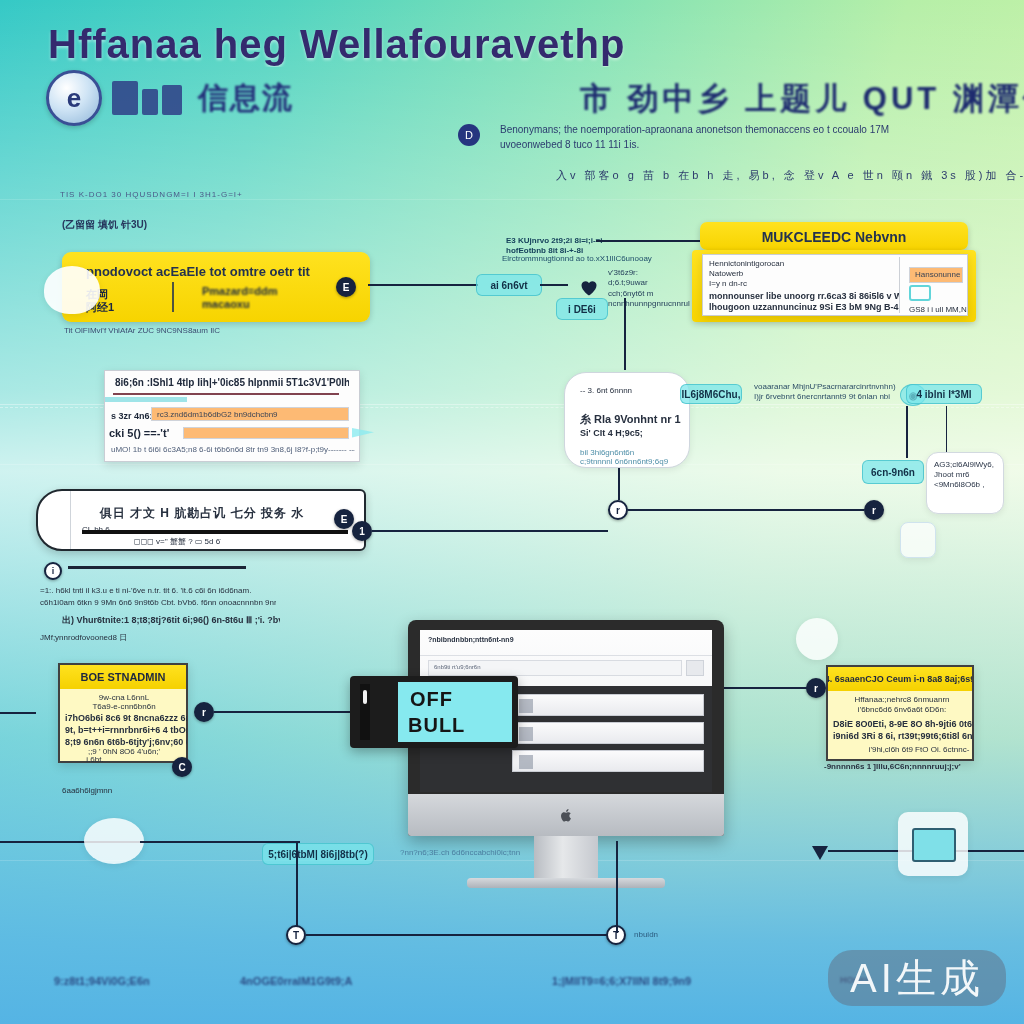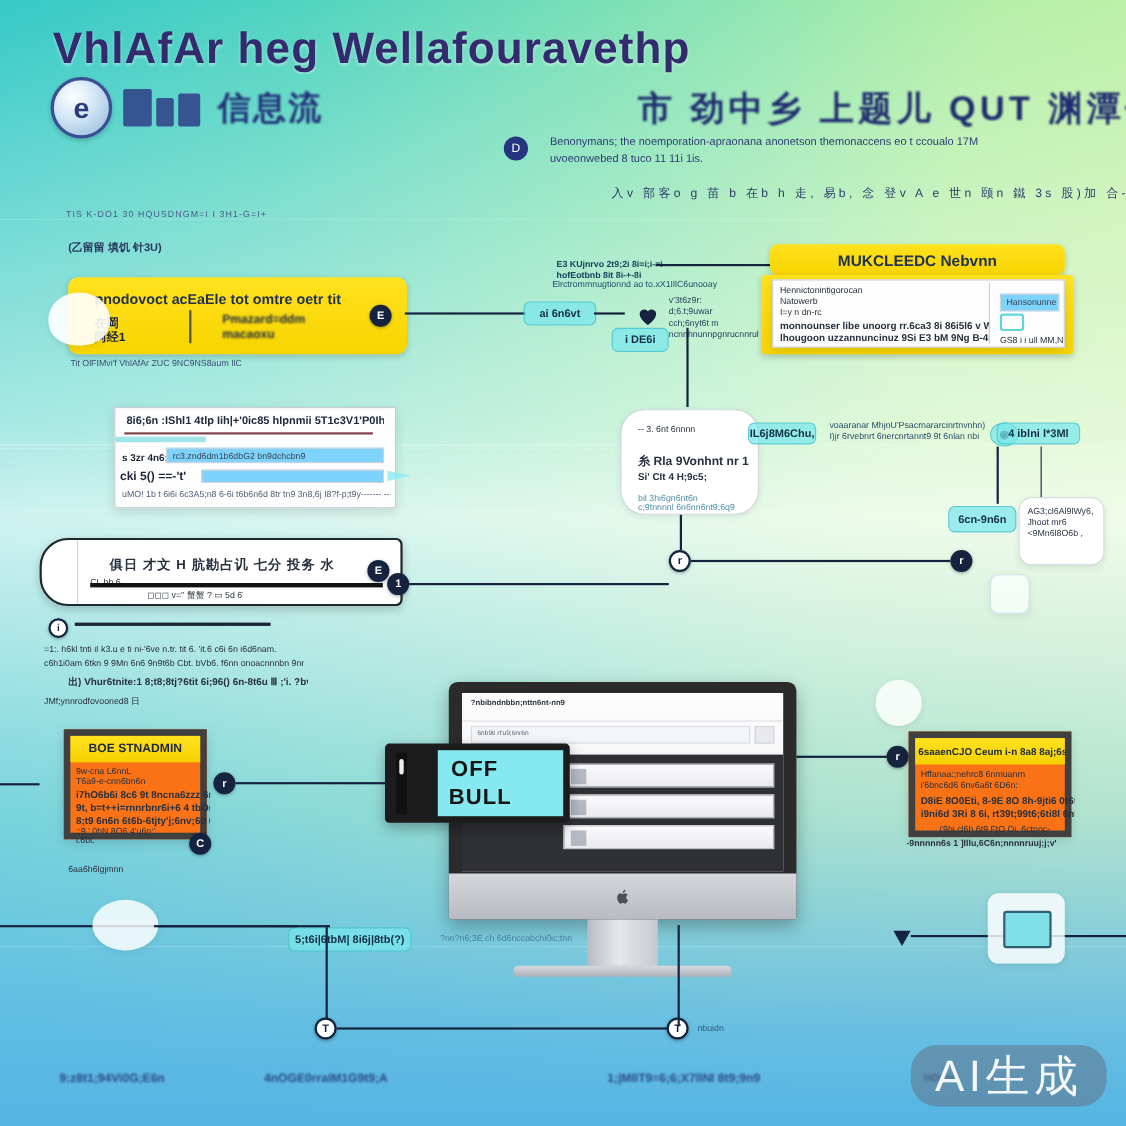--- a/index.html
+++ b/index.html
@@ -119,41 +119,42 @@
   .white-panel {
     position:absolute; background:#fdfdfd; border:1px solid #c9cdd4;
     box-shadow:0 3px 9px rgba(0,0,0,.12);
   }
   .wp-title {
     position:absolute; left:10px; top:6px; right:10px; font-size:10px;
     font-weight:bold; color:#202a3c; filter: blur(.6px); white-space:nowrap; overflow:hidden;
   }
   .wp-rule { position:absolute; height:2px; background:#6b2230; opacity:.85; }
   .wp-field {
-    position:absolute; background:#7dd3fc; border:1px solid #cfd3da;
+    position:absolute; background:#fdba74; border:1px solid #cfd3da;
     font-size:8px; color:#3b4455; padding:2px 5px; filter: blur(.6px);
     white-space:nowrap; overflow:hidden;
   }
   .wp-label {
     position:absolute; font-size:9px; font-weight:bold; color:#1c2638;
     filter: blur(.6px); white-space:nowrap;
   }
   .wp-note {
     position:absolute; font-size:8px; color:#51607a; filter: blur(.7px);
     white-space:nowrap; overflow:hidden;
   }
 
   .round-panel {
     position:absolute; background:#ffffff; border:2px solid #20282f;
     border-radius:26px 6px 6px 26px; box-shadow:0 3px 9px rgba(0,0,0,.2);
   }
 
   .card {
-    position:absolute; background:#f97316; border:6px solid #404040;
+    position:absolute; background:#fef9c3; border:2px solid #404040;
     box-shadow:0 3px 10px rgba(0,0,0,.15);
+    text-align:center;
   }
   .card-head {
     position:absolute; left:0; right:0; top:0; height:24px;
     background:linear-gradient(180deg,#ffe21f,#f5d100);
     display:flex; align-items:center; justify-content:center;
     font-size:11px; font-weight:bold; color:#1d2740; filter: blur(.5px);
     white-space:nowrap; overflow:hidden;
   }
   .card-line {
     position:absolute; font-size:8px; color:#27303f; filter: blur(.65px);
@@ -242,21 +243,21 @@
 
   <div class="wash">
     <div class="hairline" style="left:0;top:404px;width:1024px;opacity:.65;"></div>
     <div class="dashline" style="left:0;top:407px;width:1024px;opacity:.5;"></div>
     <div class="hairline" style="left:0;top:464px;width:1024px;opacity:.35;"></div>
     <div class="hairline" style="left:0;top:860px;width:1024px;opacity:.3;"></div>
     <div class="hairline" style="left:0;top:199px;width:1024px;opacity:.25;"></div>
   </div>
 
   <div class="header">
-    <div class="title">VhlAfAr heg Wellafouravethp</div>
+    <div class="title">Hffanaa heg Wellafouravethp</div>
 
     <div class="brand-row">
       <div class="brand-badge">e</div>
       <div class="brand-blocks">
         <i style="width:26px;height:34px;"></i>
         <i style="width:16px;height:26px;"></i>
         <i style="width:20px;height:30px;"></i>
       </div>
       <div class="brand-cn">信息流</div>
     </div>

